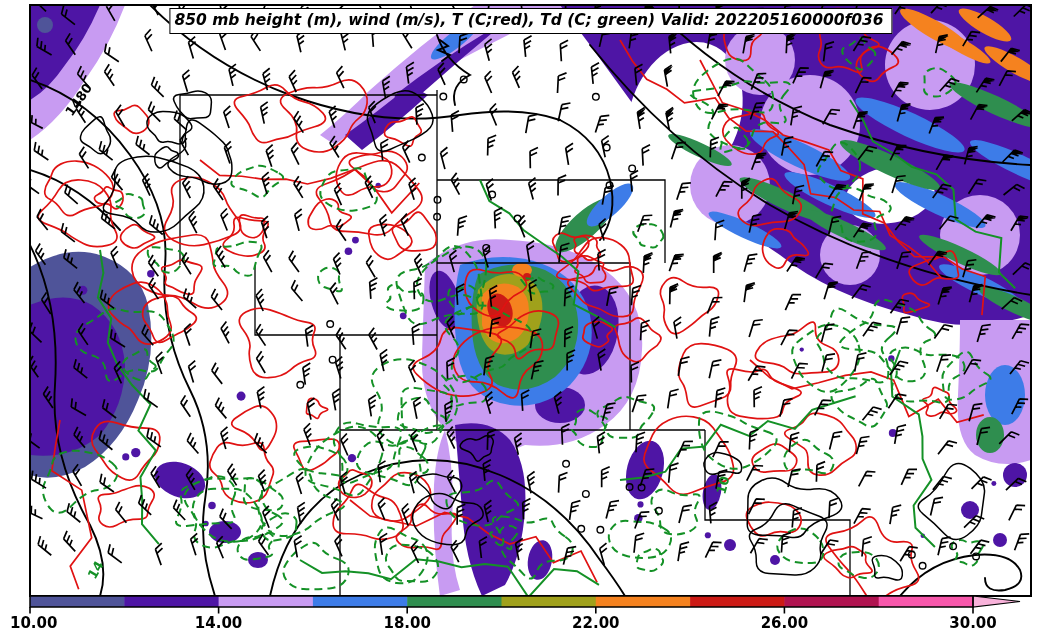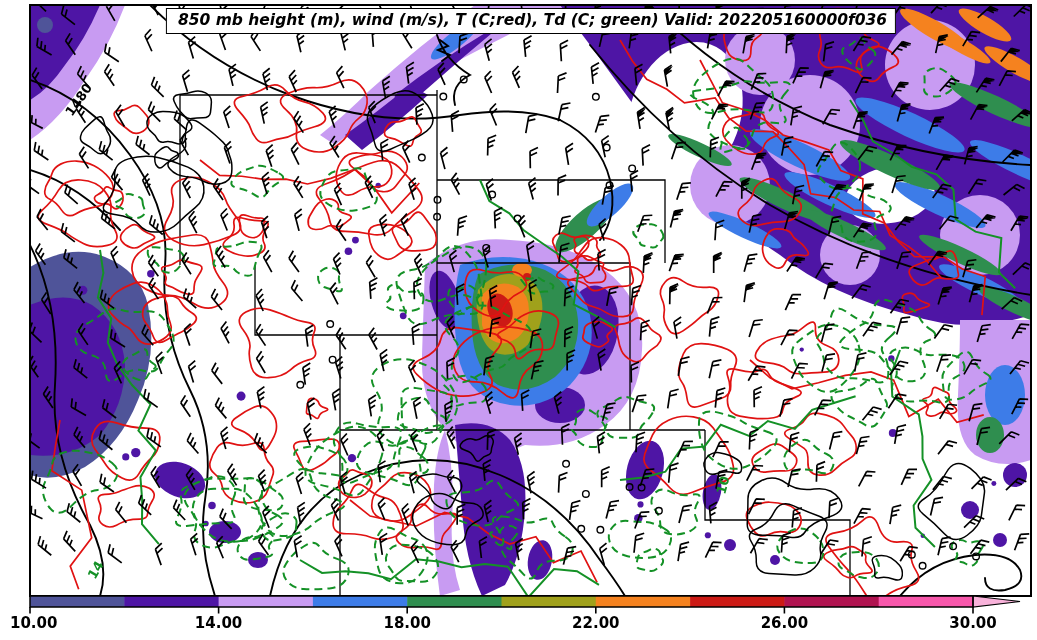--- a/index.html
+++ b/index.html
@@ -6,21 +6,21 @@
     --slate:#4f5499; --violet:#4e15a5; --lavender:#c89bf2; --blue:#3d7ce8;
     --green:#2f8e4f; --olive:#a0a11b; --orange:#f5821f; --red:#cc1a15;
     --maroon:#b01350; --pink:#f757ab; --extend:#f8b2da;
     --tcol:#e01212; --dcol:#149126;
   }
   html,body{margin:0;padding:0;background:#fff;}
   .figure{position:relative;width:1037px;height:640px;background:#fff;overflow:hidden;
           font-family:"DejaVu Sans","Liberation Sans",sans-serif;}
   svg{position:absolute;left:0;top:0;}
   .title-box{position:absolute;left:531px;top:8px;transform:translateX(-50%);
-             background:#fff;border:1.7px solid #000;padding:2px 8px 3px 11px;
+             background:#fff;border:1.7px solid #000;padding:2px 8px 3px 4px;
              font-style:italic;font-weight:bold;font-size:15.5px;color:#000;
              white-space:nowrap;z-index:5;line-height:1.25;}
   .f-slate{fill:var(--slate)} .f-violet{fill:var(--violet)} .f-lavender{fill:var(--lavender)}
   .f-blue{fill:var(--blue)} .f-green{fill:var(--green)} .f-olive{fill:var(--olive)}
   .f-orange{fill:var(--orange)} .f-red{fill:var(--red)} .f-white{fill:#ffffff}
   .hc{stroke:#000;fill:none;stroke-width:1.9;stroke-linecap:round}
   .sb{stroke:#000;fill:none;stroke-width:1.3}
   .clabel{font-weight:bold;font-size:13px}
   .cb-label{font-weight:bold;font-size:15px;fill:#000}
 </style>

